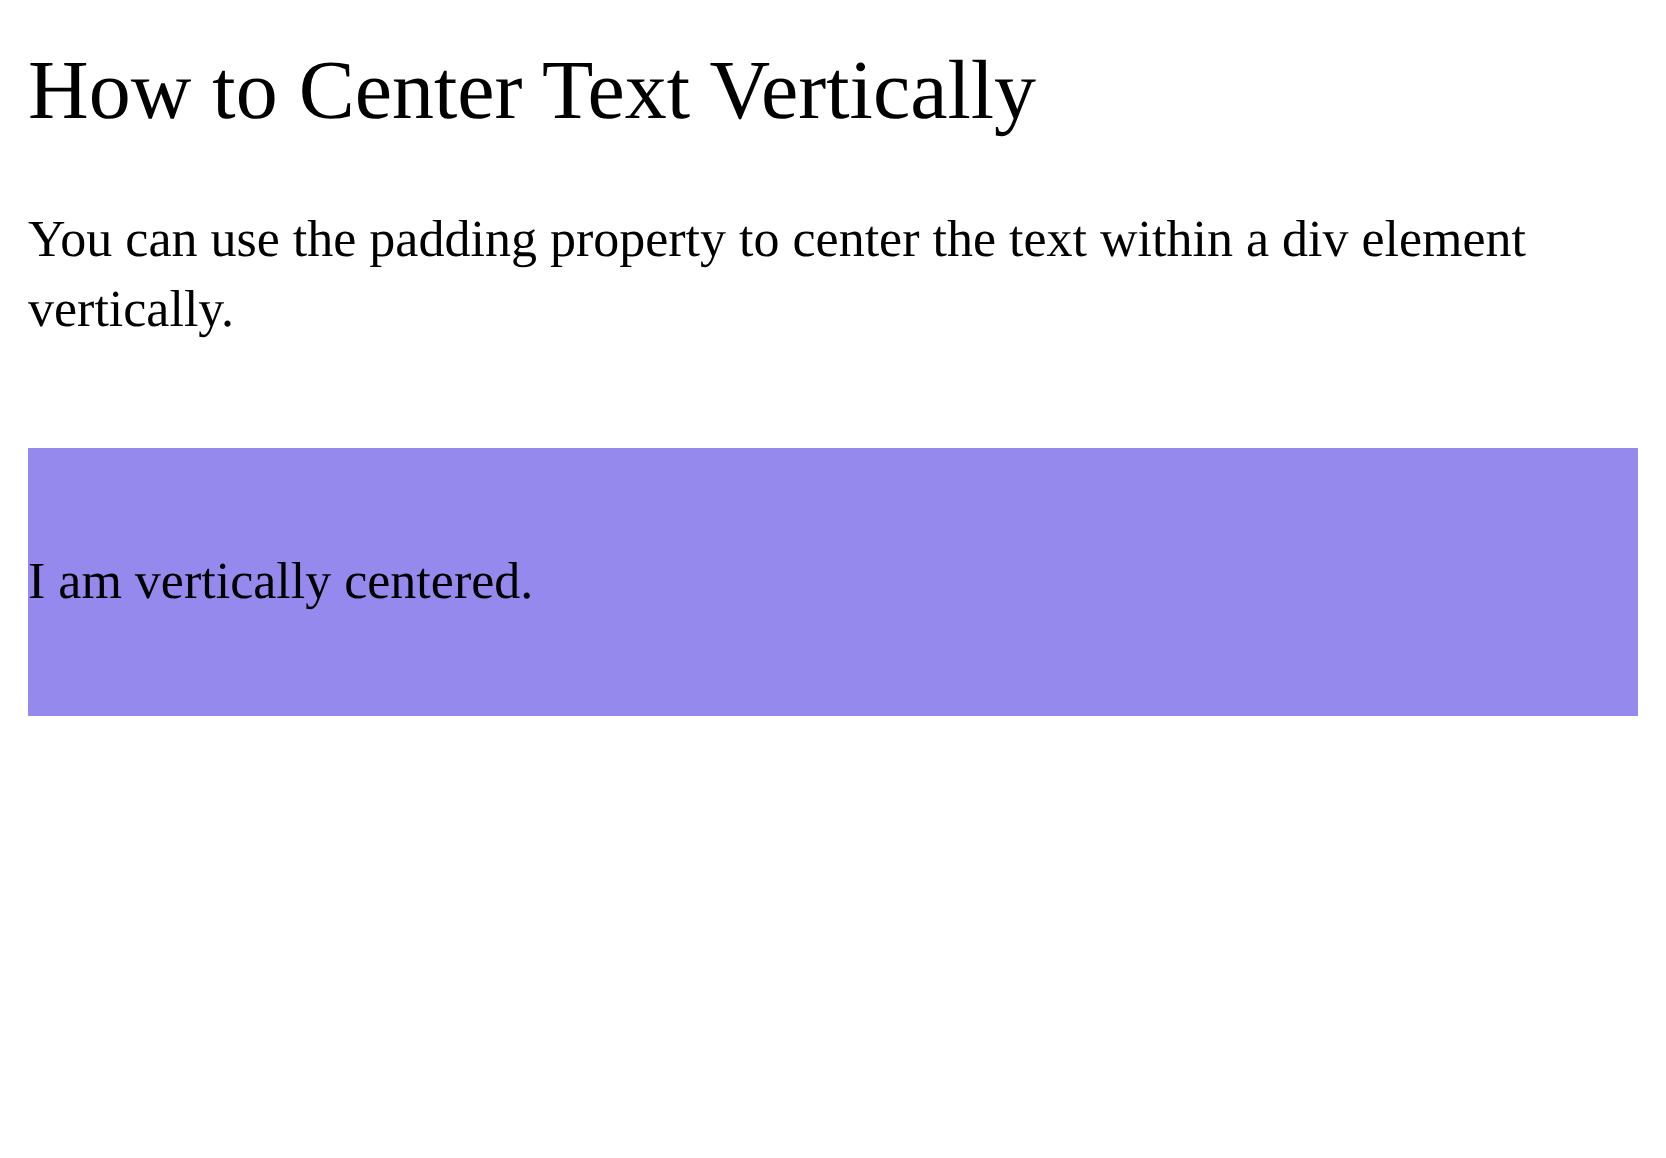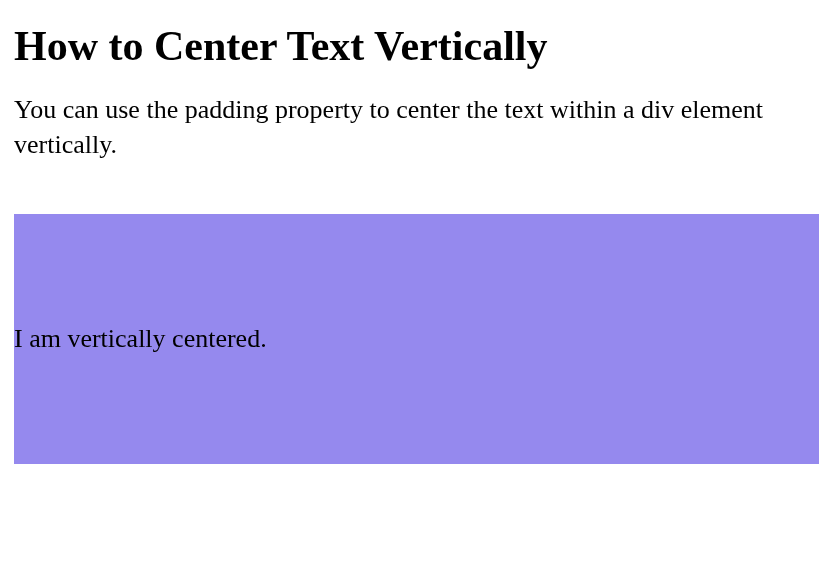--- a/index.html
+++ b/index.html
@@ -9,32 +9,32 @@
     }
     body {
       font-family: Georgia, 'Times New Roman', Times, serif;
       padding: 14px;
       width: 833px;
       background: #ffffff;
       color: #000000;
     }
     h1 {
       font-size: 42px;
-      font-weight: bold;
+      font-weight: normal;
       margin-top: 8px;
-      margin-bottom: 22px;
+      margin-bottom: 32px;
     }
     p.description {
       font-size: 26px;
       line-height: 1.35;
       margin-bottom: 52px;
     }
     .centered-box {
       background-color: #9589ee;
-      padding: 110px 0;
+      padding: 52px 0;
       font-size: 26px;
       color: #000000;
     }
   </style>
 </head>
 <body>
 
 <h1>How to Center Text Vertically</h1>
 
 <p class="description">You can use the padding property to center the text within a div element vertically.</p>

